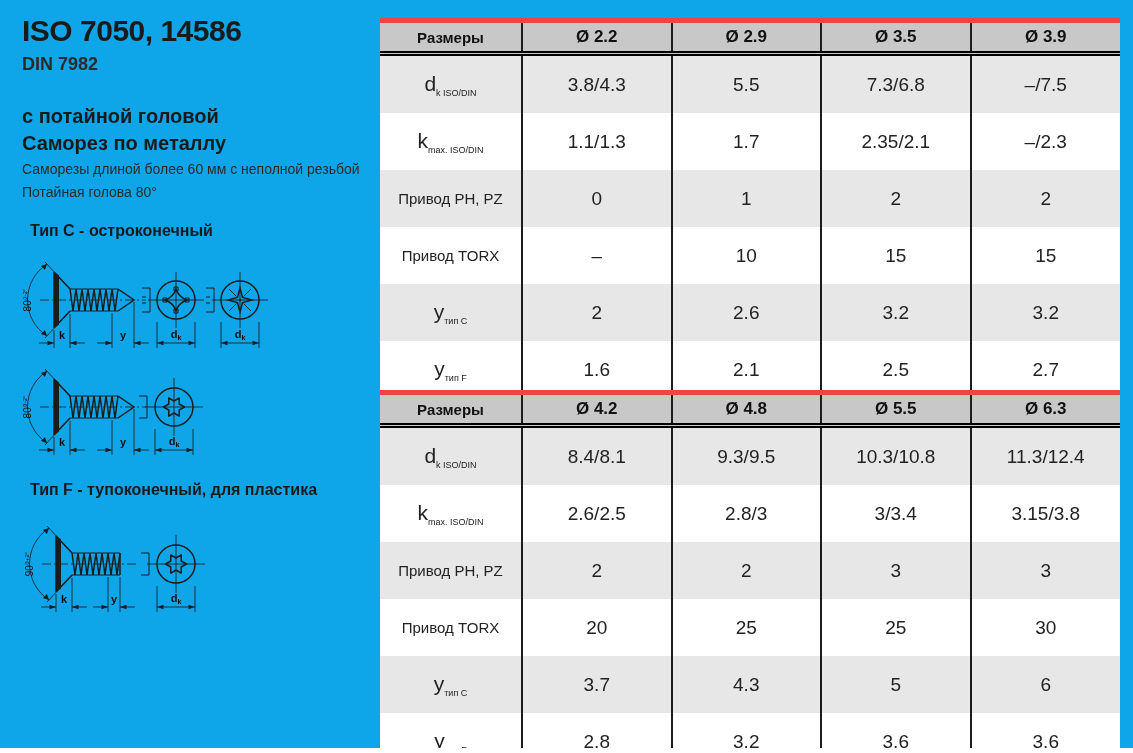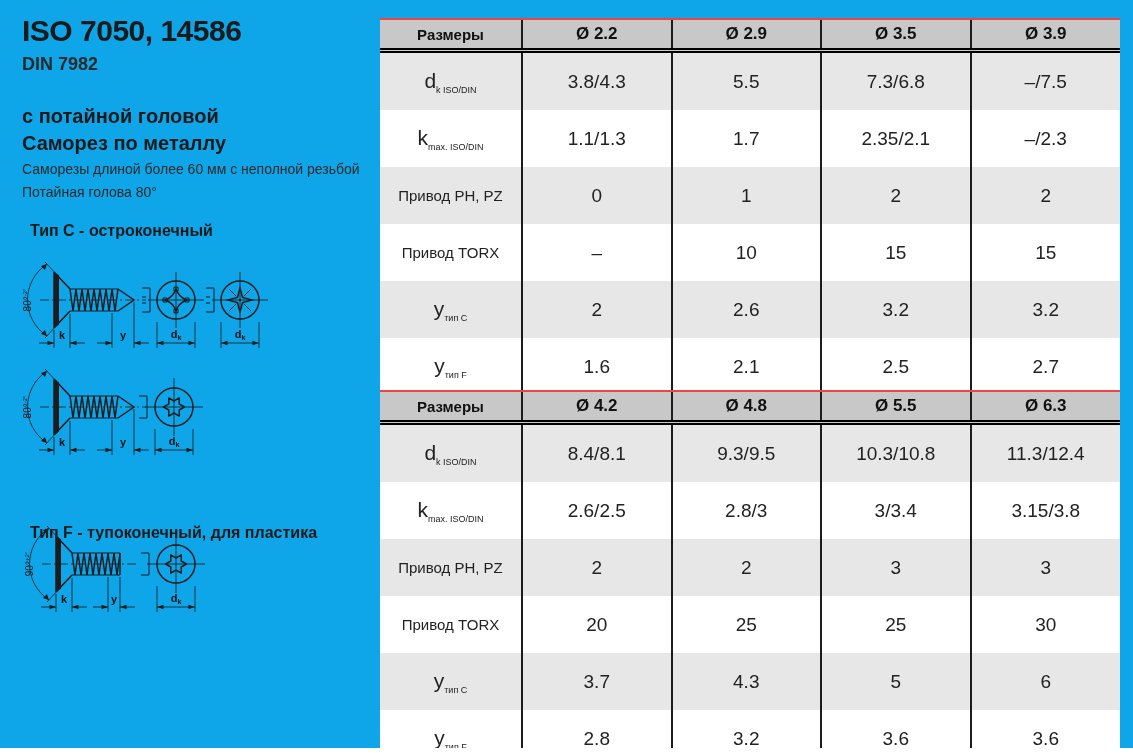--- a/index.html
+++ b/index.html
@@ -11,29 +11,29 @@
   .product{position:absolute;left:22px;top:103px;font-size:20px;font-weight:bold;line-height:27px;color:#1a1a1a;}
   .notes{position:absolute;left:22px;top:158px;font-size:14px;line-height:23px;color:#2a2a2a;}
   .sec{position:absolute;left:30px;font-size:16px;font-weight:bold;color:#1a1a1a;}
   .sec.c{top:222px;}
   .sec.f{top:481px;}
   .draw{position:absolute;}
   
   .s{stroke:#1c1c1c;fill:none;stroke-width:1.5;}
   .s1{stroke-width:1;}
   .s08{stroke-width:.85;}
-  .f{fill:#1c1c1c;stroke:none;margin-top:43px;}
+  .f{fill:#1c1c1c;stroke:none;}
   .cl{stroke-dasharray:9 3 2 3;stroke-width:.8;}
   text.dim{font-family:"Liberation Sans",sans-serif;font-size:11px;font-weight:bold;fill:#111;}
   text.ang{font-family:"Liberation Sans",sans-serif;font-size:10px;fill:#111;}
   
   table.spec{position:absolute;left:380px;width:740px;border-collapse:collapse;table-layout:fixed;}
   table.spec.t1{top:18px;}
   table.spec.t2{top:390px;}
-  .spec th{height:26px;background:#c8c8c8;border-top:2px solid #ef4444;border-bottom:5px double #000;
+  .spec th{height:26px;background:#c8c8c8;border-top:5px solid #ef4444;border-bottom:5px double #000;
            font-size:15px;font-weight:bold;text-align:center;vertical-align:middle;color:#111;margin-left:16px;}
   .spec th.diam{font-size:17px;}
   .spec td{height:55px;text-align:center;vertical-align:middle;font-size:19px;color:#222;background:#fff;}
   .spec th + th, .spec td + td{border-left:2px solid #1c1c1c;}
   .spec tr.a td{background:#e7e7e7;}
   .spec td.lbl{font-size:15px;}
   .symletter{font-size:21px;}
   .subscript{font-size:9px;vertical-align:-5px;letter-spacing:0;}
 </style>
 </head>

